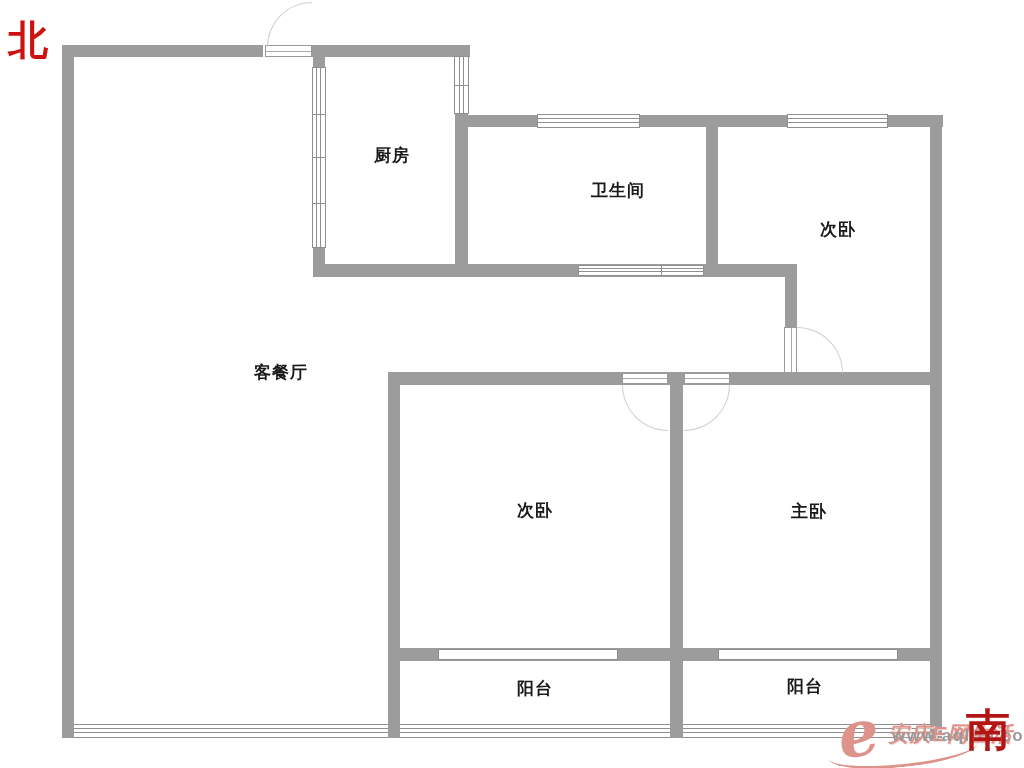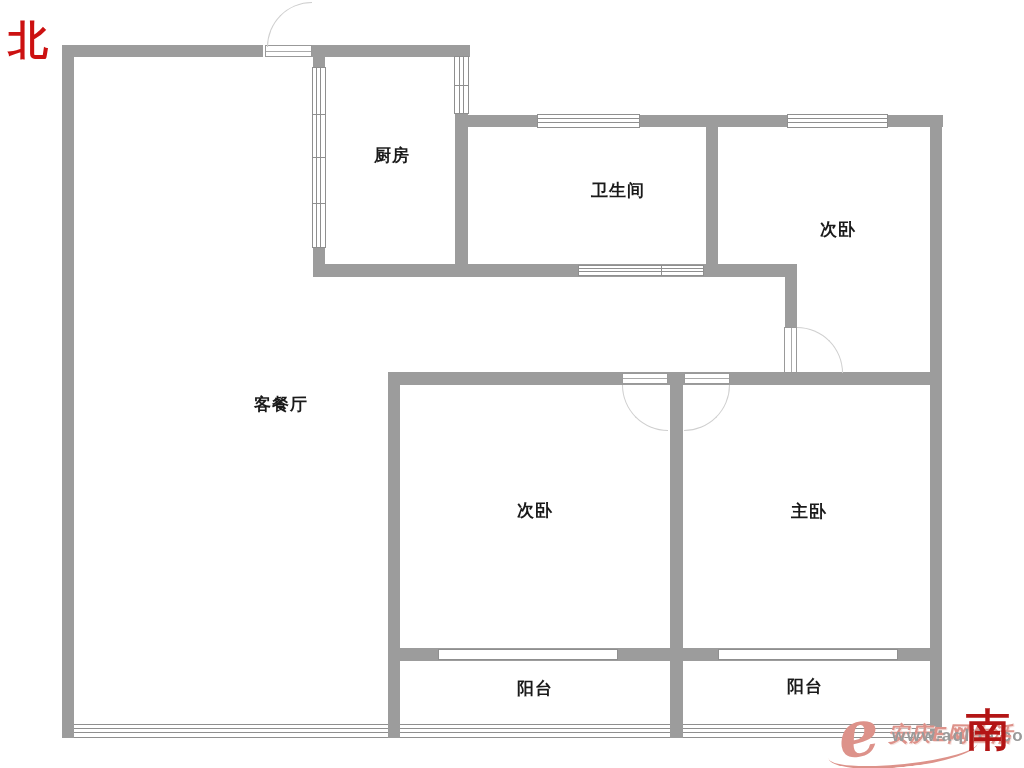--- a/index.html
+++ b/index.html
@@ -94,21 +94,21 @@
 
   <div class="leaf leaf-h" style="left:622px;top:373px;width:46px;height:11px;"></div>
   <div class="arc arc-bl" style="left:622px;top:385px;width:46px;height:46px;"></div>
 
   <div class="leaf leaf-h" style="left:684px;top:373px;width:46px;height:11px;"></div>
   <div class="arc arc-br" style="left:684px;top:385px;width:46px;height:46px;"></div>
 
   <div class="room-label" style="left:392px;top:155px;">厨房</div>
   <div class="room-label" style="left:590px;top:190px;margin-left:28px;">卫生间</div>
   <div class="room-label" style="left:838px;top:229px;">次卧</div>
-  <div class="room-label" style="left:281px;top:404px;">客餐厅</div>
+  <div class="room-label" style="left:281px;top:372px;">客餐厅</div>
   <div class="room-label" style="left:535px;top:510px;">次卧</div>
   <div class="room-label" style="left:809px;top:511px;">主卧</div>
   <div class="room-label" style="left:535px;top:688px;">阳台</div>
   <div class="room-label" style="left:805px;top:686px;">阳台</div>
 
   <div id="watermark">
     <div id="wm-swoosh" style="border-bottom-color: rgb(221, 146, 138);"></div>
     <div id="wm-e" style="color: rgb(221, 146, 138);">e</div>
     <div id="wm-brand" style="color: rgb(221, 146, 138);">安庆E网生活</div>
     <div id="wm-url" style="color: rgb(154, 154, 154);">www.aqlife.com</div>

